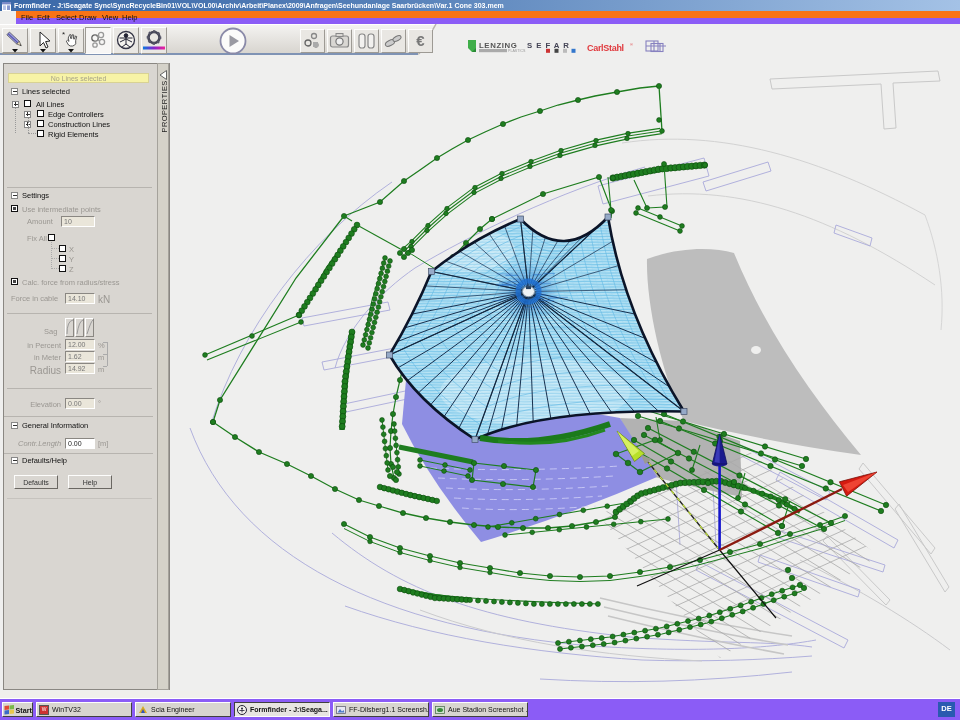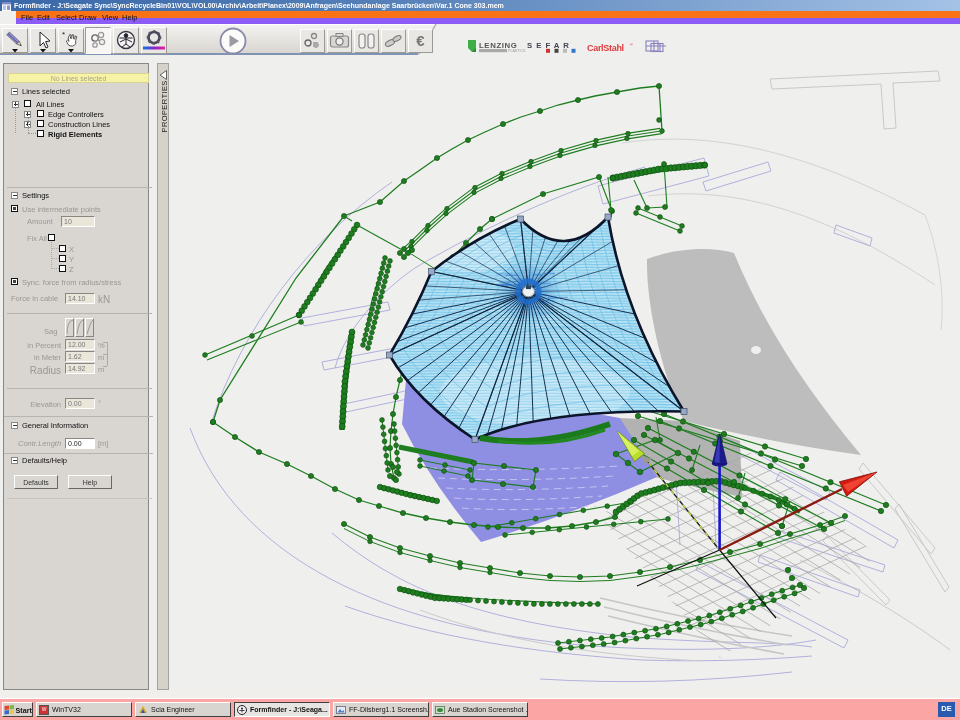--- a/index.html
+++ b/index.html
@@ -853,42 +853,42 @@
     <rect x="95" y="9.8" width="4" height="4" fill="#bbb"></rect>
     <rect x="103.5" y="9.8" width="4" height="4" fill="#3377cc"></rect>
     <text x="119" y="11.5" font-size="9" font-weight="bold" fill="#e03a3e" letter-spacing="-0.3">CarlStahl</text>
     <text x="162" y="7" font-size="4" fill="#e03a3e">®</text>
     <g stroke="#8781c0" stroke-width="1.1" fill="none">
       <rect x="178" y="2" width="12" height="10"></rect>
       <rect x="183" y="4.5" width="12" height="8"></rect>
       <path d="M 178,7 l 20,0 M 186,2 l 0,11 M 192,4 l 0,9"></path>
     </g>
   </svg>
-<div class="abs" style="left:3px;top:63px;width:146px;height:627px;background:#d9d6d1;border:1px solid #8a8782">
+<div class="abs" style="left:3px;top:63px;width:167px;height:627px;background:#d9d6d1;border:1px solid #8a8782">
     <div class="abs" style="left:4px;top:9px;width:141px;height:10px;background:#f7f3a6;border:1px solid #d8d294;font-size:7px;color:#a8a489;text-align:center;line-height:9px">No Lines selected</div>
     <div class="abs" style="left:7px;top:24px;width:7px;height:7px;background:#fff;border:1px solid #888;"></div>
     <div class="abs" style="left:8.5px;top:27px;width:4px;height:1px;background:#333"></div>
     <div class="abs" style="left:18px;top:23px;font-size:7.5px;color:#111;font-weight:normal;white-space:nowrap;">Lines selected</div>
     <div class="abs" style="left:8px;top:36.5px;width:7px;height:7px;background:#fff;border:1px solid #888;"></div>
     <div class="abs" style="left:9.5px;top:39.5px;width:4px;height:1px;background:#333"></div>
     <div class="abs" style="left:11px;top:38.0px;width:1px;height:4px;background:#333"></div>
     <div class="abs" style="left:20px;top:36px;width:7px;height:7px;background:#fff;border:1.6px solid #111"></div>
     <div class="abs" style="left:32px;top:36px;font-size:7.5px;color:#111;font-weight:normal;white-space:nowrap;text-align:center;">All Lines</div>
     <div class="abs" style="left:20px;top:46.5px;width:7px;height:7px;background:#fff;border:1px solid #888;"></div>
     <div class="abs" style="left:21.5px;top:49.5px;width:4px;height:1px;background:#333"></div>
     <div class="abs" style="left:23px;top:48.0px;width:1px;height:4px;background:#333"></div>
     <div class="abs" style="left:33px;top:46px;width:7px;height:7px;background:#fff;border:1.6px solid #111"></div>
     <div class="abs" style="left:44px;top:46px;font-size:7.5px;color:#111;font-weight:normal;white-space:nowrap;">Edge Controllers</div>
     <div class="abs" style="left:20px;top:56.5px;width:7px;height:7px;background:#fff;border:1px solid #888;"></div>
     <div class="abs" style="left:21.5px;top:59.5px;width:4px;height:1px;background:#333"></div>
     <div class="abs" style="left:23px;top:58.0px;width:1px;height:4px;background:#333"></div>
     <div class="abs" style="left:33px;top:56px;width:7px;height:7px;background:#fff;border:1.6px solid #111"></div>
     <div class="abs" style="left:44px;top:56px;font-size:7.5px;color:#111;font-weight:normal;white-space:nowrap;">Construction Lines</div>
     <div class="abs" style="left:33px;top:65.5px;width:7px;height:7px;background:#fff;border:1.6px solid #111"></div>
-    <div class="abs" style="left:44px;top:65.5px;font-size:7.5px;color:#111;font-weight:bold;white-space:nowrap;">Rigid Elements</div>
+    <div class="abs" style="left:44px;top:65.5px;font-size:7.5px;color:#111;font-weight:normal;white-space:nowrap;">Rigid Elements</div>
     <div class="abs" style="left:11px;top:44px;width:1px;height:25px;border-left:1px dotted #999"></div>
     <div class="abs" style="left:24px;top:54px;width:1px;height:15px;border-left:1px dotted #999"></div>
     <div class="abs" style="left:24px;top:69px;width:8px;height:1px;border-top:1px dotted #999"></div>
     <div class="abs" style="left:3px;top:123px;width:145px;height:1px;background:#b7b4af"></div>
     <div class="abs" style="left:7px;top:128px;width:7px;height:7px;background:#fff;border:1px solid #888;"></div>
     <div class="abs" style="left:8.5px;top:131px;width:4px;height:1px;background:#333"></div>
     <div class="abs" style="left:18px;top:127px;font-size:7.5px;color:#111;font-weight:normal;white-space:nowrap;">Settings</div>
     <div class="abs" style="left:7px;top:141px;width:7px;height:7px;background:#fff;border:1.6px solid #111"></div>
     <div class="abs" style="left:8.8px;top:142.8px;width:3.4px;height:3.4px;background:#444"></div>
     <div class="abs" style="left:18px;top:141px;font-size:7.5px;color:#9a9792;font-weight:normal;white-space:nowrap;">Use intermediate points</div>
@@ -901,21 +901,21 @@
     <div class="abs" style="left:55px;top:181.0px;width:7px;height:7px;background:#fff;border:1.6px solid #111"></div>
     <div class="abs" style="left:65px;top:181.0px;font-size:7.5px;color:#9a9792;font-weight:normal;white-space:nowrap;">X</div>
     <div class="abs" style="left:47px;top:193.8px;width:8px;height:1px;border-top:1px dotted #aaa"></div>
     <div class="abs" style="left:55px;top:190.8px;width:7px;height:7px;background:#fff;border:1.6px solid #111"></div>
     <div class="abs" style="left:65px;top:190.8px;font-size:7.5px;color:#9a9792;font-weight:normal;white-space:nowrap;">Y</div>
     <div class="abs" style="left:47px;top:203.6px;width:8px;height:1px;border-top:1px dotted #aaa"></div>
     <div class="abs" style="left:55px;top:200.6px;width:7px;height:7px;background:#fff;border:1.6px solid #111"></div>
     <div class="abs" style="left:65px;top:200.6px;font-size:7.5px;color:#9a9792;font-weight:normal;white-space:nowrap;">Z</div>
     <div class="abs" style="left:7px;top:214px;width:7px;height:7px;background:#fff;border:1.6px solid #111"></div>
     <div class="abs" style="left:8.8px;top:215.8px;width:3.4px;height:3.4px;background:#444"></div>
-    <div class="abs" style="left:18px;top:214px;font-size:7.5px;color:#9a9792;font-weight:normal;white-space:nowrap;">Sync. force from radius/stress</div>
+    <div class="abs" style="left:18px;top:214px;font-size:7.5px;color:#9a9792;font-weight:normal;white-space:nowrap;">Calc. force from radius/stress</div>
     <div class="abs" style="left:7px;top:230px;font-size:7.5px;color:#9a9792;font-weight:normal;white-space:nowrap;">Force in cable</div>
     <div class="abs" style="left:61px;top:228.5px;width:30px;height:11px;background:#eae6da;border:1px solid;border-color:#8a8782 #fff #fff #8a8782;font-size:7px;color:#777;padding-left:2px;line-height:10px">14.10</div>
     <div class="abs" style="left:94px;top:230px;font-size:10px;color:#9a9792;font-weight:normal;white-space:nowrap;">kN</div>
     <div class="abs" style="left:3px;top:249px;width:145px;height:1px;background:#b7b4af"></div>
     <div class="abs" style="left:40px;top:263px;font-size:7.5px;color:#9a9792;font-weight:normal;white-space:nowrap;">Sag</div>
     <div class="abs" style="left:61px;top:254px;width:9px;height:19px;background:#d9d6d1;border:1px solid;border-color:#fff #8a8782 #8a8782 #fff"></div>
     <svg class="abs" style="left:61px;top:254px" width="9" height="19">
       <path d="M 2,16 Q 2,3 8,2" fill="none" stroke="#999" stroke-width="1"></path>
     </svg>
     <div class="abs" style="left:71px;top:254px;width:9px;height:19px;background:#d9d6d1;border:1px solid;border-color:#fff #8a8782 #8a8782 #fff"></div>
@@ -958,21 +958,21 @@
     <div class="abs" style="left:64px;top:411px;width:44px;height:14px;background:#d9d6d1;border:1px solid;border-color:#fdfdfc #6a6762 #6a6762 #fdfdfc;font-size:7px;color:#333;text-align:center;line-height:13px">Help</div>
     <div class="abs" style="left:3px;top:434px;width:145px;height:1px;background:#c6c3be"></div>
   </div>
 <div class="abs" style="left:157px;top:63px;width:12px;height:627px;background:#d5d2c9;border:1px solid #a5a29b">
     <svg class="abs" style="left:1px;top:6px" width="9" height="10">
       <polygon points="7.5,0.5 7.5,9.5 1,5" fill="#fdfdfc" stroke="#555" stroke-width="0.9"></polygon>
     </svg>
     <div class="abs" style="left:-18px;top:40px;width:48px;text-align:center;font-size:7.5px;color:#222;transform:rotate(-90deg);letter-spacing:0.4px">PROPERTIES</div>
   </div>
 <div class="abs" style="left:0;top:691px;width:960px;height:7px;background:#f0efec"></div>
-<div class="abs" style="left:0;top:698px;width:960px;height:22px;background:#fca5a5;border-top:1px solid #fff">
+<div class="abs" style="left:0;top:698px;width:960px;height:22px;background:#8b5cf6;border-top:1px solid #fff">
     <div class="abs" style="left:2px;top:3px;width:31px;height:15px;background:#d8d5d0;border:1px solid;border-color:#fdfdfc #404040 #404040 #fdfdfc">
       <svg class="abs" style="left:1px;top:1.5px" width="11" height="11" viewBox="0 0 11 11">
         <g transform="skewY(-6)">
           <rect x="0.5" y="1" width="4.5" height="4" fill="#e04a33"></rect>
           <rect x="5.5" y="1" width="4.5" height="4" fill="#7ab84a"></rect>
           <rect x="0.5" y="5.5" width="4.5" height="4" fill="#3a6ac8"></rect>
           <rect x="5.5" y="5.5" width="4.5" height="4" fill="#e8c84a"></rect>
         </g>
       </svg>
       <div class="abs" style="left:12.5px;top:2.5px;font-size:7.2px;font-weight:bold;color:#111">Start</div>

